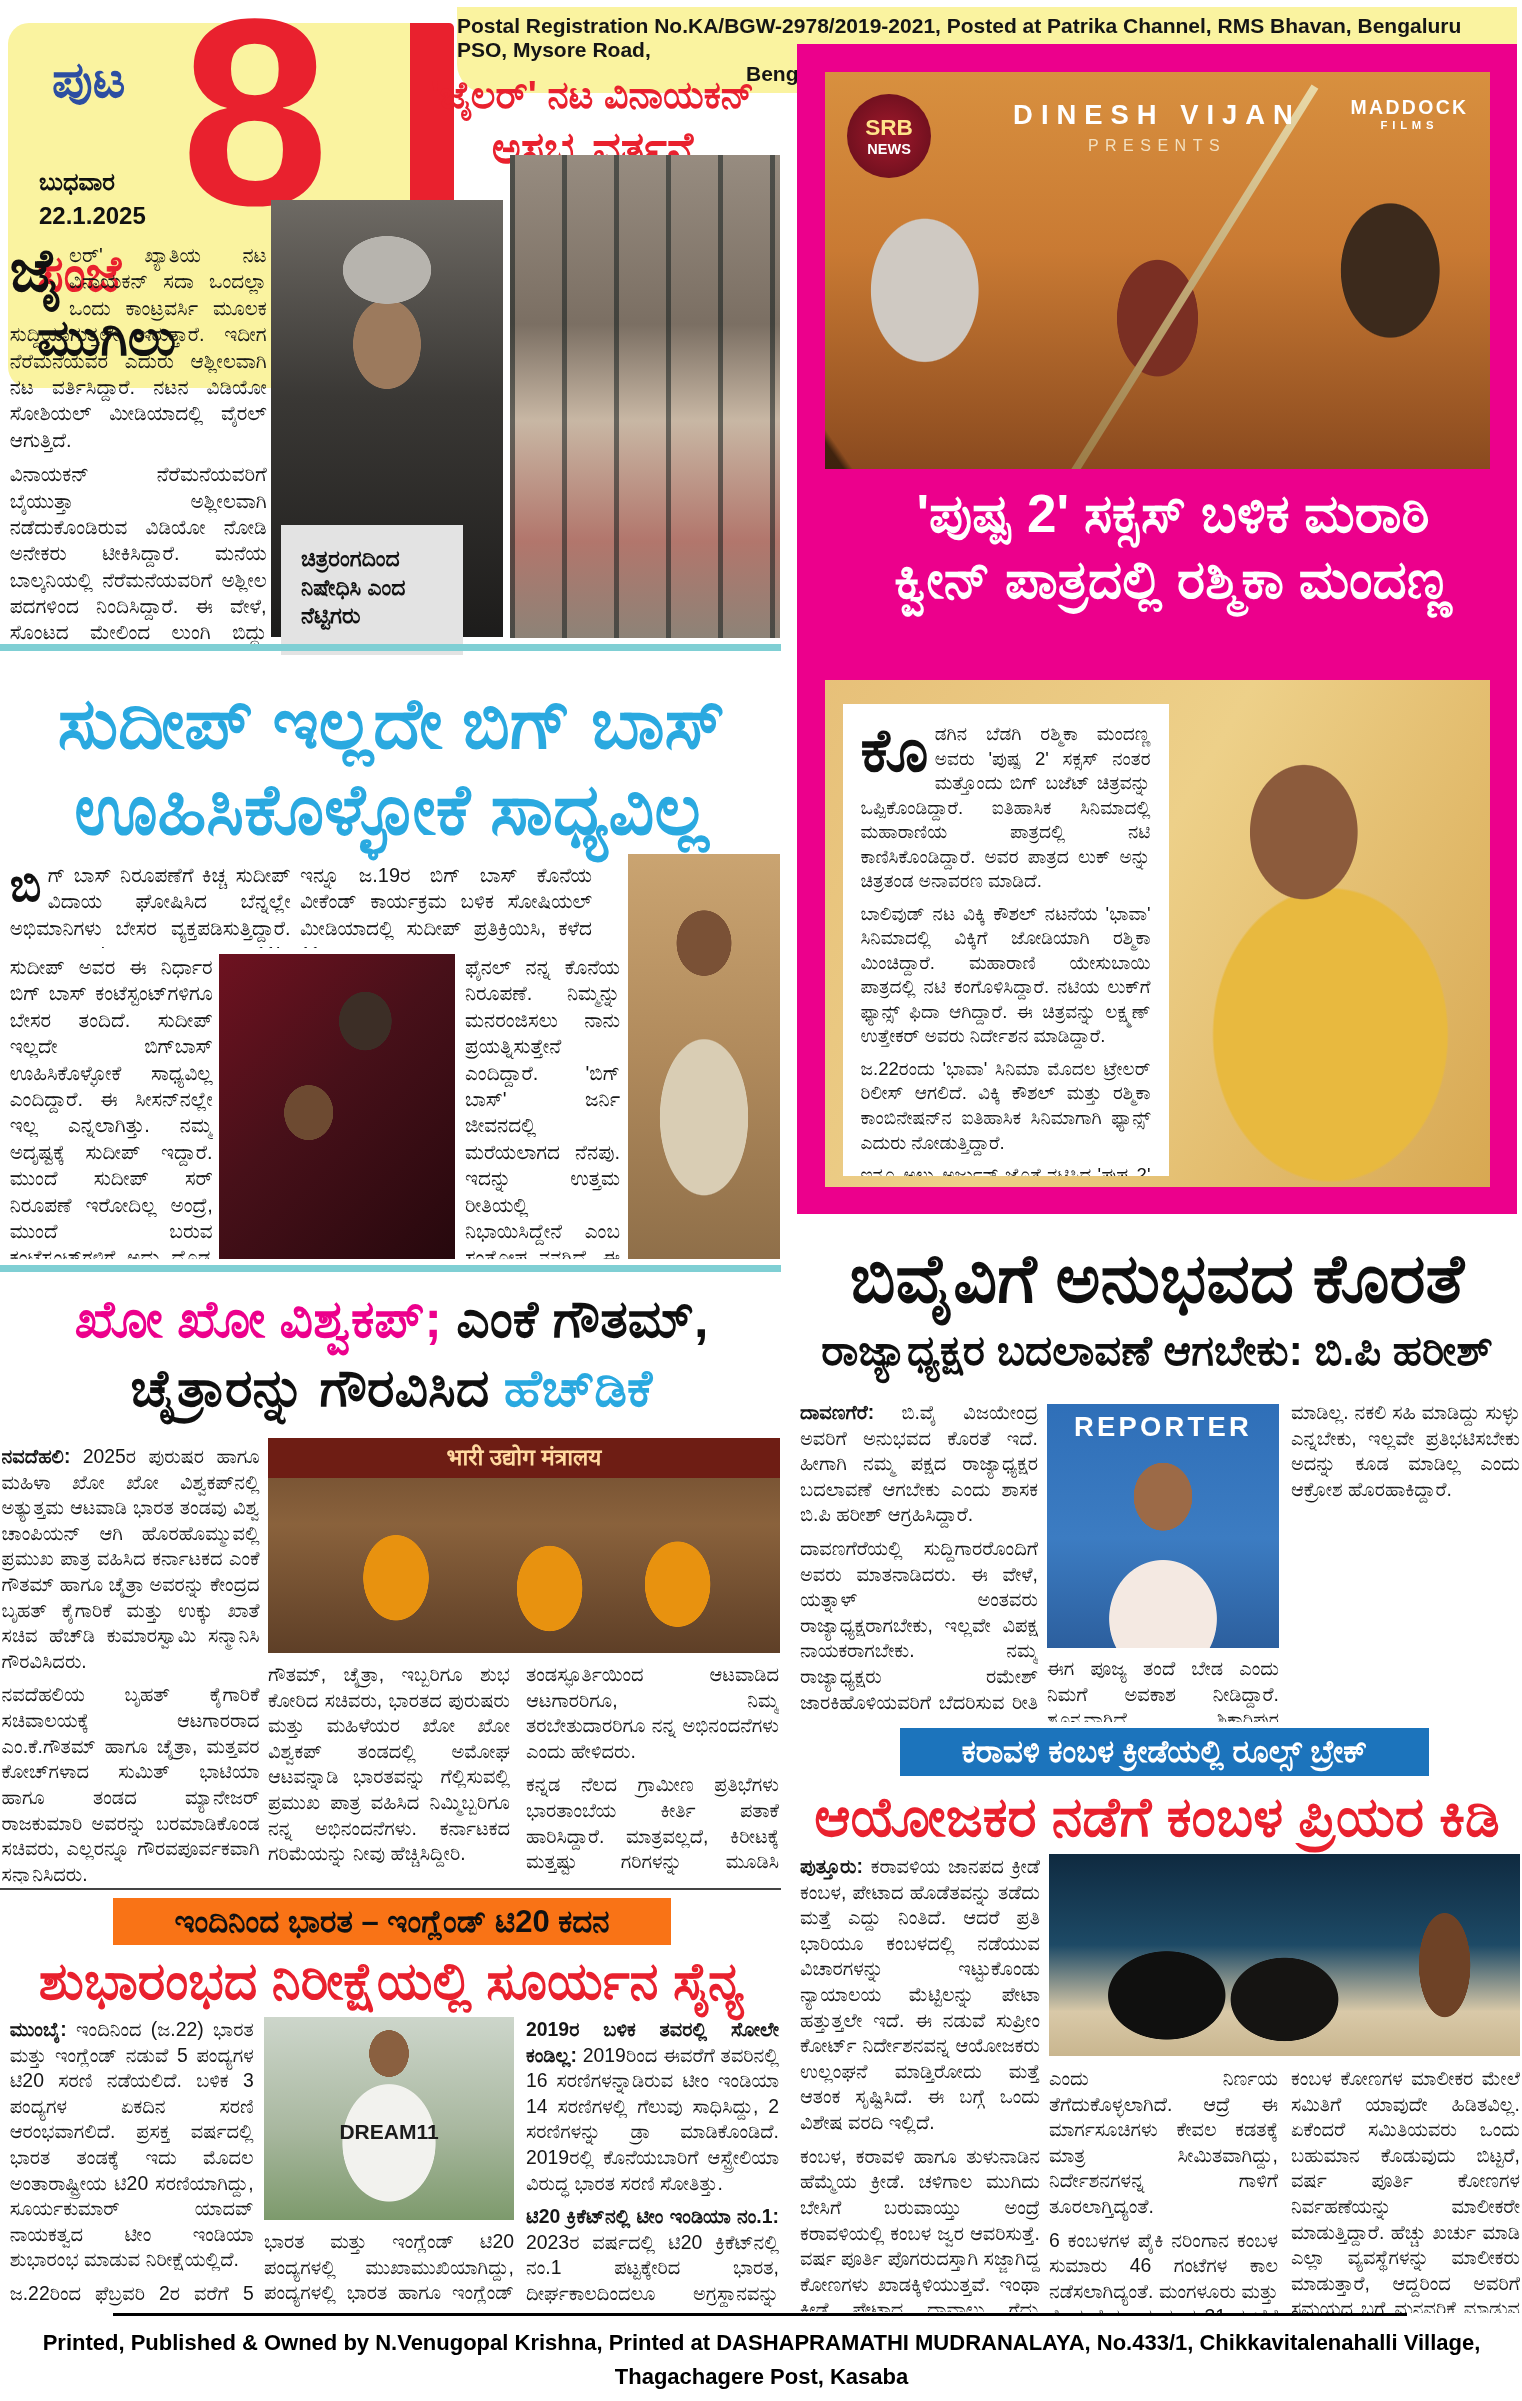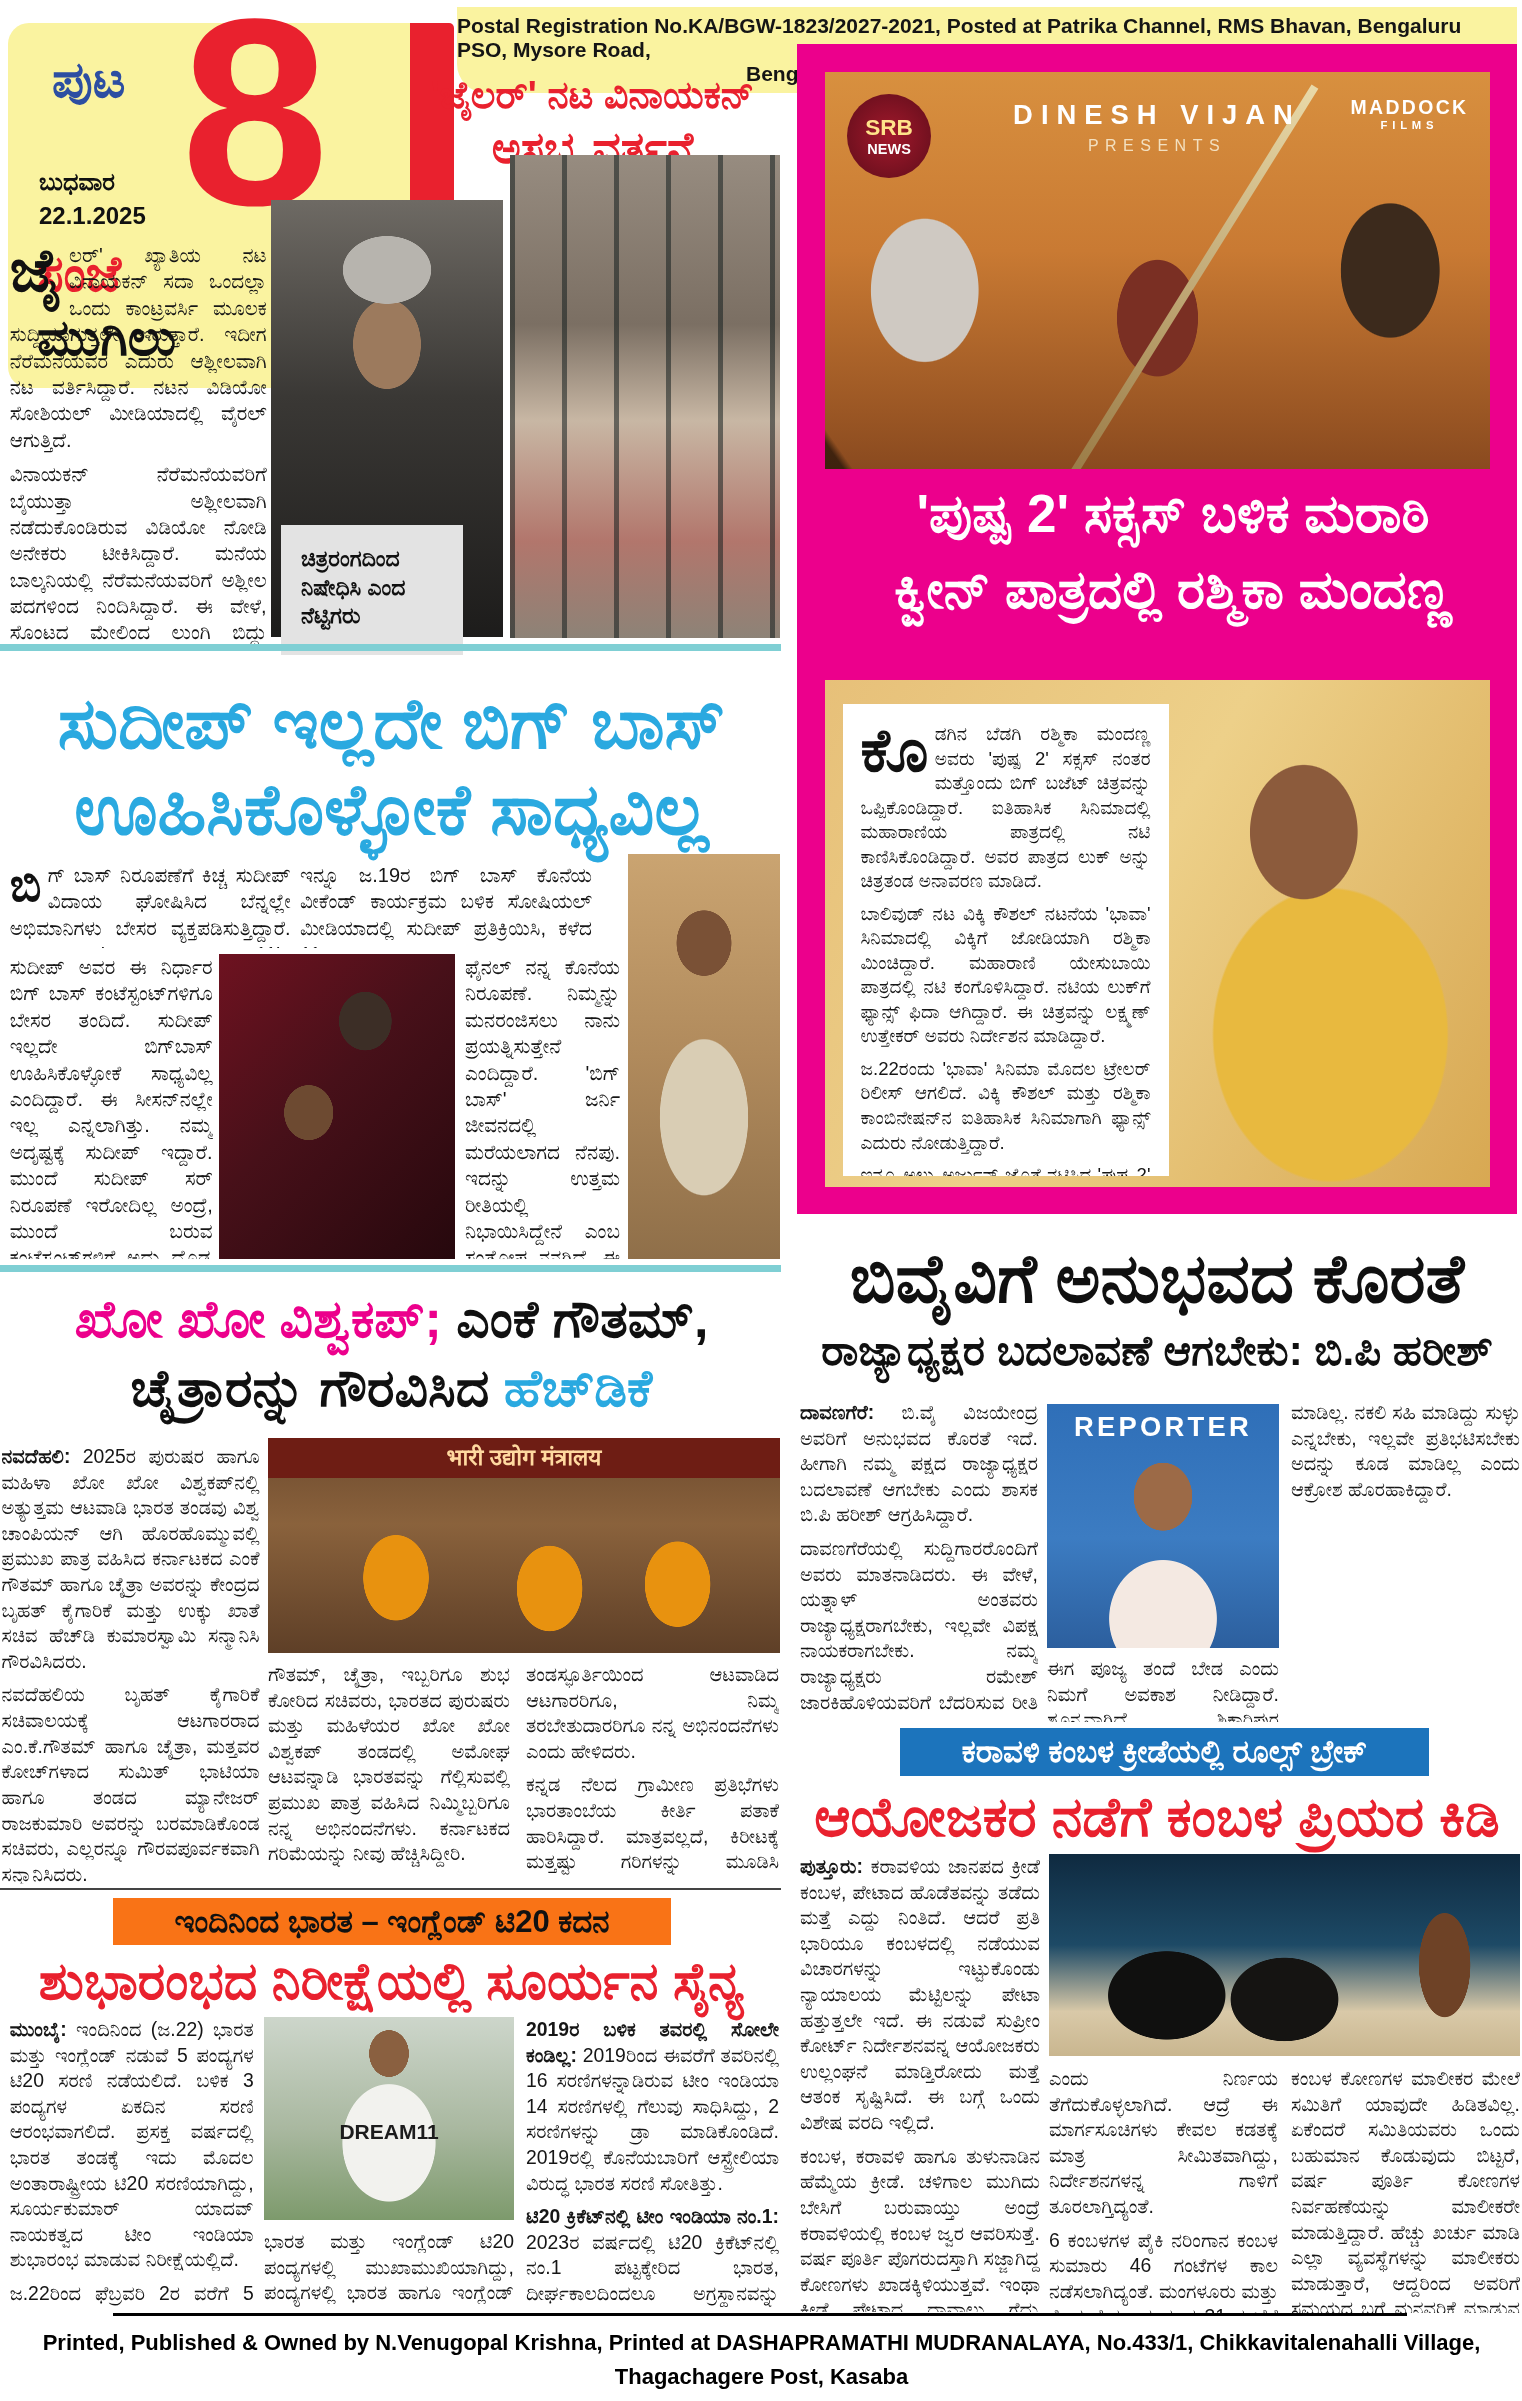--- a/index.html
+++ b/index.html
@@ -31,21 +31,21 @@
     <div class="abs" style="left:173px;top:-44px;font-size:266px;font-weight:bold;color:#e9212e;line-height:1;">8</div>
     <div class="abs" style="left:31px;top:145px;font-size:24px;font-weight:bold;color:#111;">ಬುಧವಾರ</div>
     <div class="abs" style="left:31px;top:179px;font-size:24px;font-weight:bold;color:#111;">22.1.2025</div>
     <div class="abs" style="left:29px;top:222px;font-size:50px;font-weight:bold;color:#e9212e;">ಸಂಜೆ</div>
     <div class="abs" style="left:29px;top:286px;font-size:50px;font-weight:bold;color:#111;">ಮುಗಿಲು</div>
   </div>
   <div class="abs" style="left:410px;top:22.6px;width:44px;height:365px;background:#e9212e;border-radius:0 8px 36px 36px;"></div>
 
   <div class="abs" style="left:457px;top:6.5px;width:1060px;height:86px;background:#faf3a0;border-radius:0 0 0 29px;
               display:flex;flex-direction:column;justify-content:center;align-items:center;">
-    <div style="font-size:21px;font-weight:bold;color:#151515;">Postal Registration No.KA/BGW-1823/2027-2021, Posted at Patrika Channel, RMS Bhavan, Bengaluru PSO, Mysore Road,</div>
+    <div style="font-size:21px;font-weight:bold;color:#151515;">Postal Registration No.KA/BGW-2978/2019-2021, Posted at Patrika Channel, RMS Bhavan, Bengaluru PSO, Mysore Road,</div>
     <div style="font-size:21px;font-weight:bold;color:#151515;">Bengaluru- 560020, RNI No.KARKAN/2002/08054</div>
   </div>
 
   <div class="abs hl" style="left:403px;top:74px;width:379px;">
     <div class="red" style="font-size:38px;">'ಜೈಲರ್' ನಟ ವಿನಾಯಕನ್</div>
     <div class="red" style="font-size:44px;margin-top:4.8px;">ಅಸಭ್ಯ ವರ್ತನೆ</div>
   </div>
 
   <div class="abs bodytxt" style="left:9.7px;top:242px;width:257px;height:402px;">
     <p><span class="dropcap">ಜೈ</span><span>ಲರ್' ಖ್ಯಾತಿಯ ನಟ ವಿನಾಯಕನ್ ಸದಾ ಒಂದಲ್ಲಾ ಒಂದು ಕಾಂಟ್ರವರ್ಸಿ ಮೂಲಕ ಸುದ್ದಿಯಾಗುತ್ತಲೇ ಇರುತ್ತಾರೆ. ಇದೀಗ ನೆರೆಮನೆಯವರ ಎದುರು ಆಶ್ಲೀಲವಾಗಿ ನಟ ವರ್ತಿಸಿದ್ದಾರೆ. ನಟನ ವಿಡಿಯೋ ಸೋಶಿಯಲ್ ಮೀಡಿಯಾದಲ್ಲಿ ವೈರಲ್ ಆಗುತ್ತಿದೆ.</span></p>
@@ -85,21 +85,21 @@
       <div class="abs" style="left:0;top:27.4px;width:100%;text-align:center;color:#fff;font-size:27.4px;font-weight:bold;letter-spacing:8px;">DINESH VIJAN</div>
       <div class="abs" style="left:0;top:65px;width:100%;text-align:center;color:#f3e0c0;font-size:16px;letter-spacing:6.5px;">PRESENTS</div>
       <div class="abs" style="right:21px;top:24px;text-align:center;color:#fff;font-weight:bold;">
         <div style="font-size:19.4px;letter-spacing:2.4px;">MADDOCK</div>
         <div style="font-size:11.3px;letter-spacing:4.8px;">FILMS</div>
       </div>
     </div>
 
     <div class="abs hl" style="left:16px;top:426px;width:694px;color:#fff;">
       <div style="font-size:53px;">'ಪುಷ್ಪ 2' ಸಕ್ಸಸ್ ಬಳಿಕ ಮರಾಠಿ</div>
-      <div style="font-size:53px;margin-top:13px;">ಕ್ವೀನ್ ಪಾತ್ರದಲ್ಲಿ ರಶ್ಮಿಕಾ ಮಂದಣ್ಣ</div>
+      <div style="font-size:53px;margin-top:3px;">ಕ್ವೀನ್ ಪಾತ್ರದಲ್ಲಿ ರಶ್ಮಿಕಾ ಮಂದಣ್ಣ</div>
     </div>
 
     <div class="photo" style="left:14.5px;top:623px;width:665px;height:507px;position:absolute;
                 background:radial-gradient(ellipse 97px 121px at 72% 30%,#8c5b3c 0 55%,rgba(0,0,0,0) 56%),
                            radial-gradient(ellipse 194px 242px at 76% 70%,#e8b93f 0 60%,rgba(0,0,0,0) 61%),
                            linear-gradient(120deg,#e7c079 0%,#edd089 45%,#d8a852 100%);">
       <div class="abs white-panel bodytxt" style="left:18px;top:24px;width:290px;height:436px;padding:18px;font-size:18.6px;">
         <p><span class="dropcap">ಕೊ</span><span>ಡಗಿನ ಬೆಡಗಿ ರಶ್ಮಿಕಾ ಮಂದಣ್ಣ ಅವರು 'ಪುಷ್ಪ 2' ಸಕ್ಸಸ್ ನಂತರ ಮತ್ತೊಂದು ಬಿಗ್ ಬಜೆಟ್ ಚಿತ್ರವನ್ನು ಒಪ್ಪಿಕೊಂಡಿದ್ದಾರೆ. ಐತಿಹಾಸಿಕ ಸಿನಿಮಾದಲ್ಲಿ ಮಹಾರಾಣಿಯ ಪಾತ್ರದಲ್ಲಿ ನಟಿ ಕಾಣಿಸಿಕೊಂಡಿದ್ದಾರೆ. ಅವರ ಪಾತ್ರದ ಲುಕ್ ಅನ್ನು ಚಿತ್ರತಂಡ ಅನಾವರಣ ಮಾಡಿದೆ.</span></p>
         <p>ಬಾಲಿವುಡ್ ನಟ ವಿಕ್ಕಿ ಕೌಶಲ್ ನಟನೆಯ 'ಭಾವಾ' ಸಿನಿಮಾದಲ್ಲಿ ವಿಕ್ಕಿಗೆ ಜೋಡಿಯಾಗಿ ರಶ್ಮಿಕಾ ಮಿಂಚಿದ್ದಾರೆ. ಮಹಾರಾಣಿ ಯೇಸುಬಾಯಿ ಪಾತ್ರದಲ್ಲಿ ನಟಿ ಕಂಗೊಳಿಸಿದ್ದಾರೆ. ನಟಿಯ ಲುಕ್‌ಗೆ ಫ್ಯಾನ್ಸ್ ಫಿದಾ ಆಗಿದ್ದಾರೆ. ಈ ಚಿತ್ರವನ್ನು ಲಕ್ಷ್ಮಣ್ ಉತ್ತೇಕರ್ ಅವರು ನಿರ್ದೇಶನ ಮಾಡಿದ್ದಾರೆ.</p>
         <p>ಜ.22ರಂದು 'ಭಾವಾ' ಸಿನಿಮಾ ಮೊದಲ ಟ್ರೇಲರ್ ರಿಲೀಸ್ ಆಗಲಿದೆ. ವಿಕ್ಕಿ ಕೌಶಲ್ ಮತ್ತು ರಶ್ಮಿಕಾ ಕಾಂಬಿನೇಷನ್‌ನ ಐತಿಹಾಸಿಕ ಸಿನಿಮಾಗಾಗಿ ಫ್ಯಾನ್ಸ್ ಎದುರು ನೋಡುತ್ತಿದ್ದಾರೆ.</p>

